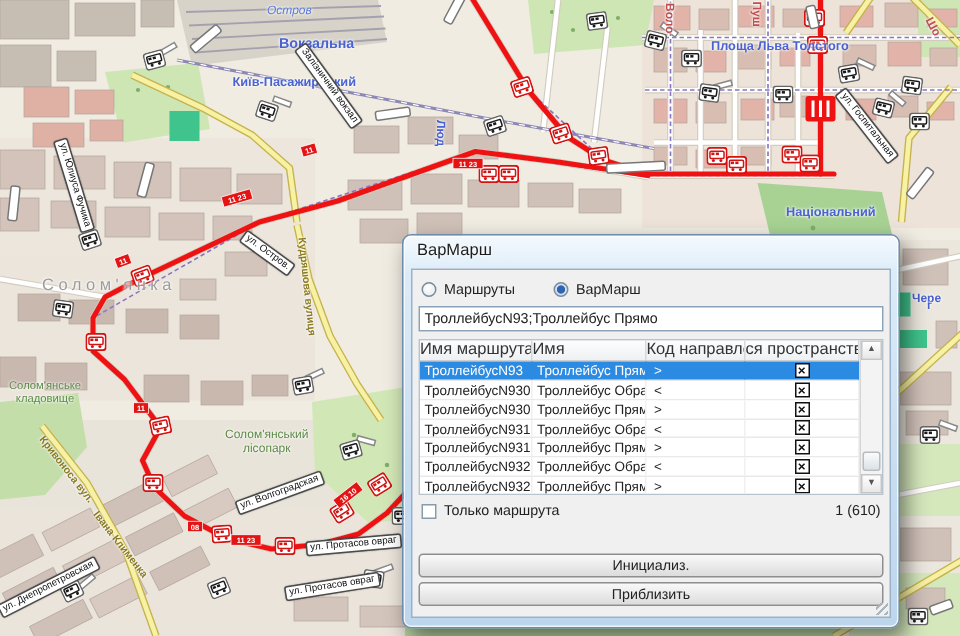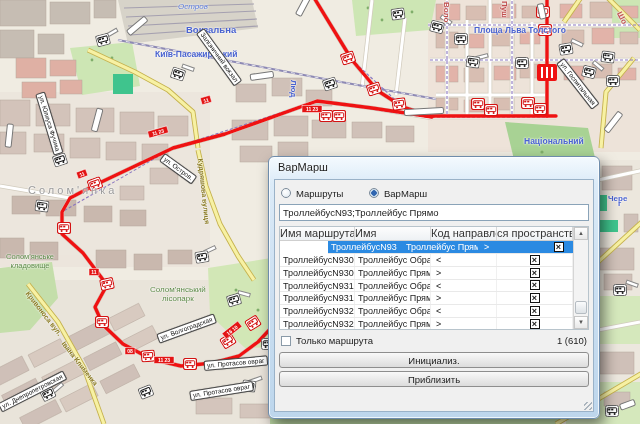--- a/index.html
+++ b/index.html
@@ -44,38 +44,38 @@
   .thead{display:flex;height:14px;background:linear-gradient(#fdfdfd,#eef1f4);
          border-bottom:1px solid #cfcfcf;}
   .th{font-size:11px;color:#333;text-align:left;line-height:13px;
       border-right:1px solid #d8d8d8;overflow:hidden;white-space:nowrap;}
   .c1{width:75px;} .c2{width:76px;} .c3{width:66px;} .c4{flex:1;}
   .trow{display:flex;height:12.85px;border-bottom:1px solid #e9e9e9;background:#fff;}
   .td{font-size:9px;line-height:12px;padding-left:3px;border-right:1px solid #f0f0f0;
       overflow:hidden;white-space:nowrap;color:#222;}
   .td.c3{padding-left:5px;}
   .td.c4{display:flex;justify-content:center;align-items:center;padding:0;}
-  .trow.selected{background:#2b8ae2;margin-left:48px;}
+  .trow.selected{background:#2b8ae2;}
   .trow.selected .td{color:#fff;border-right-color:#2b8ae2;}
   .xbox{width:10px;height:10px;border:1px solid #111;background:#fff;color:#111;
         font-size:9px;line-height:8.5px;text-align:center;font-weight:bold;}
   .vscroll{width:15px;background:#f3f3f3;border-left:1px solid #d5d5d5;display:flex;
            flex-direction:column;}
   .sbtn{height:13px;background:linear-gradient(#fefefe,#e8e8e8);border:1px solid #c6c6c6;
         font-size:6px;color:#555;text-align:center;line-height:11px;}
   .strack{flex:1;position:relative;}
   .sthumb{position:absolute;left:1px;right:1px;bottom:2px;height:13px;border:1px solid #b5bcc2;
           border-radius:2px;background:linear-gradient(#fafbfc,#dde2e6);}
   .below-row{display:flex;align-items:center;margin-top:4px;height:13px;}
   .cbox{width:10px;height:10px;border:1px solid #8a9aa8;background:#fff;margin:0 5px 0 2px;}
   .count{margin-left:auto;font-size:9.5px;color:#222;padding-right:2px;}
   .dbtn{display:block;width:100%;height:16px;margin-top:3px;border:1px solid #8e8e8e;border-radius:3px;
         background:linear-gradient(#f9f9f9,#ececec 45%,#dcdcdc);font-family:"Liberation Sans",sans-serif;
         font-size:9.5px;color:#222;line-height:13px;}
-  .dbtn.first{margin-top:5px;}
+  .dbtn.first{margin-top:22px;}
   .grip{position:absolute;right:1px;bottom:1px;width:8px;height:8px;
         background:repeating-linear-gradient(135deg,transparent 0 2px,#aab4bd 2px 3.5px);}
 </style>
 </head>
 <body>
 
 <div class="stage">
 
   <svg width="640" height="424" viewBox="0 0 640 424" style="position:absolute;left:0;top:0;">
     <defs>

